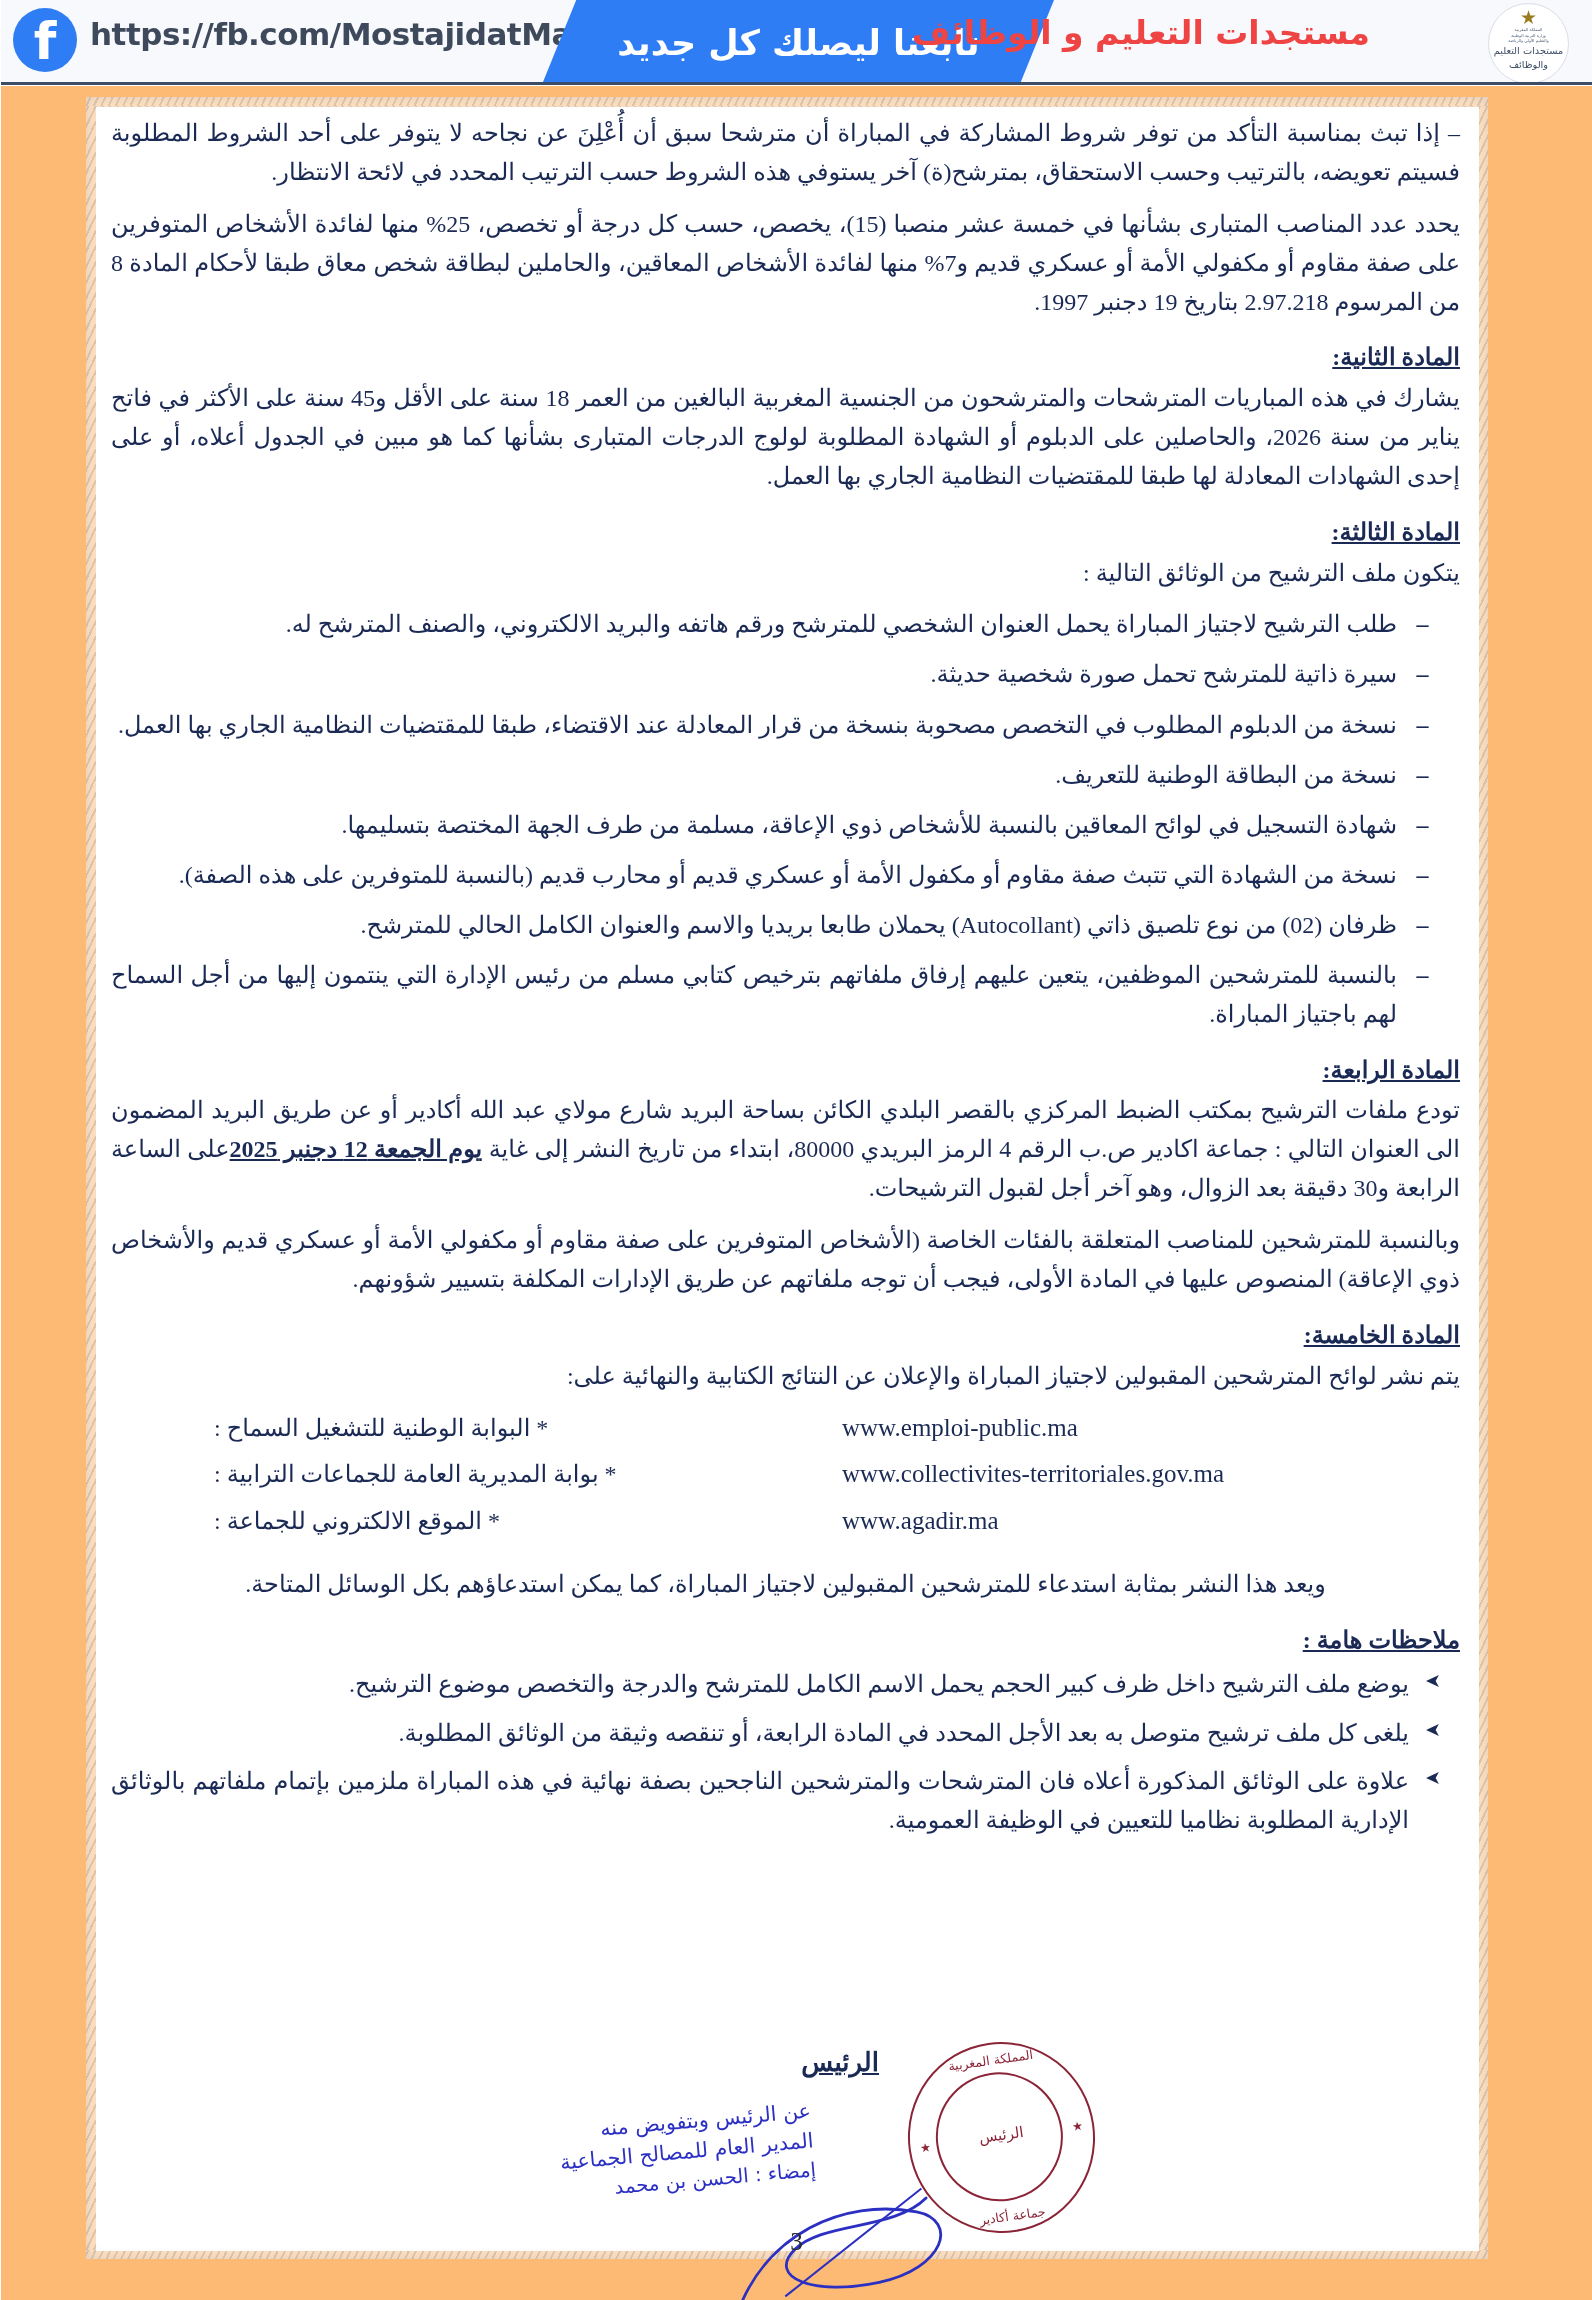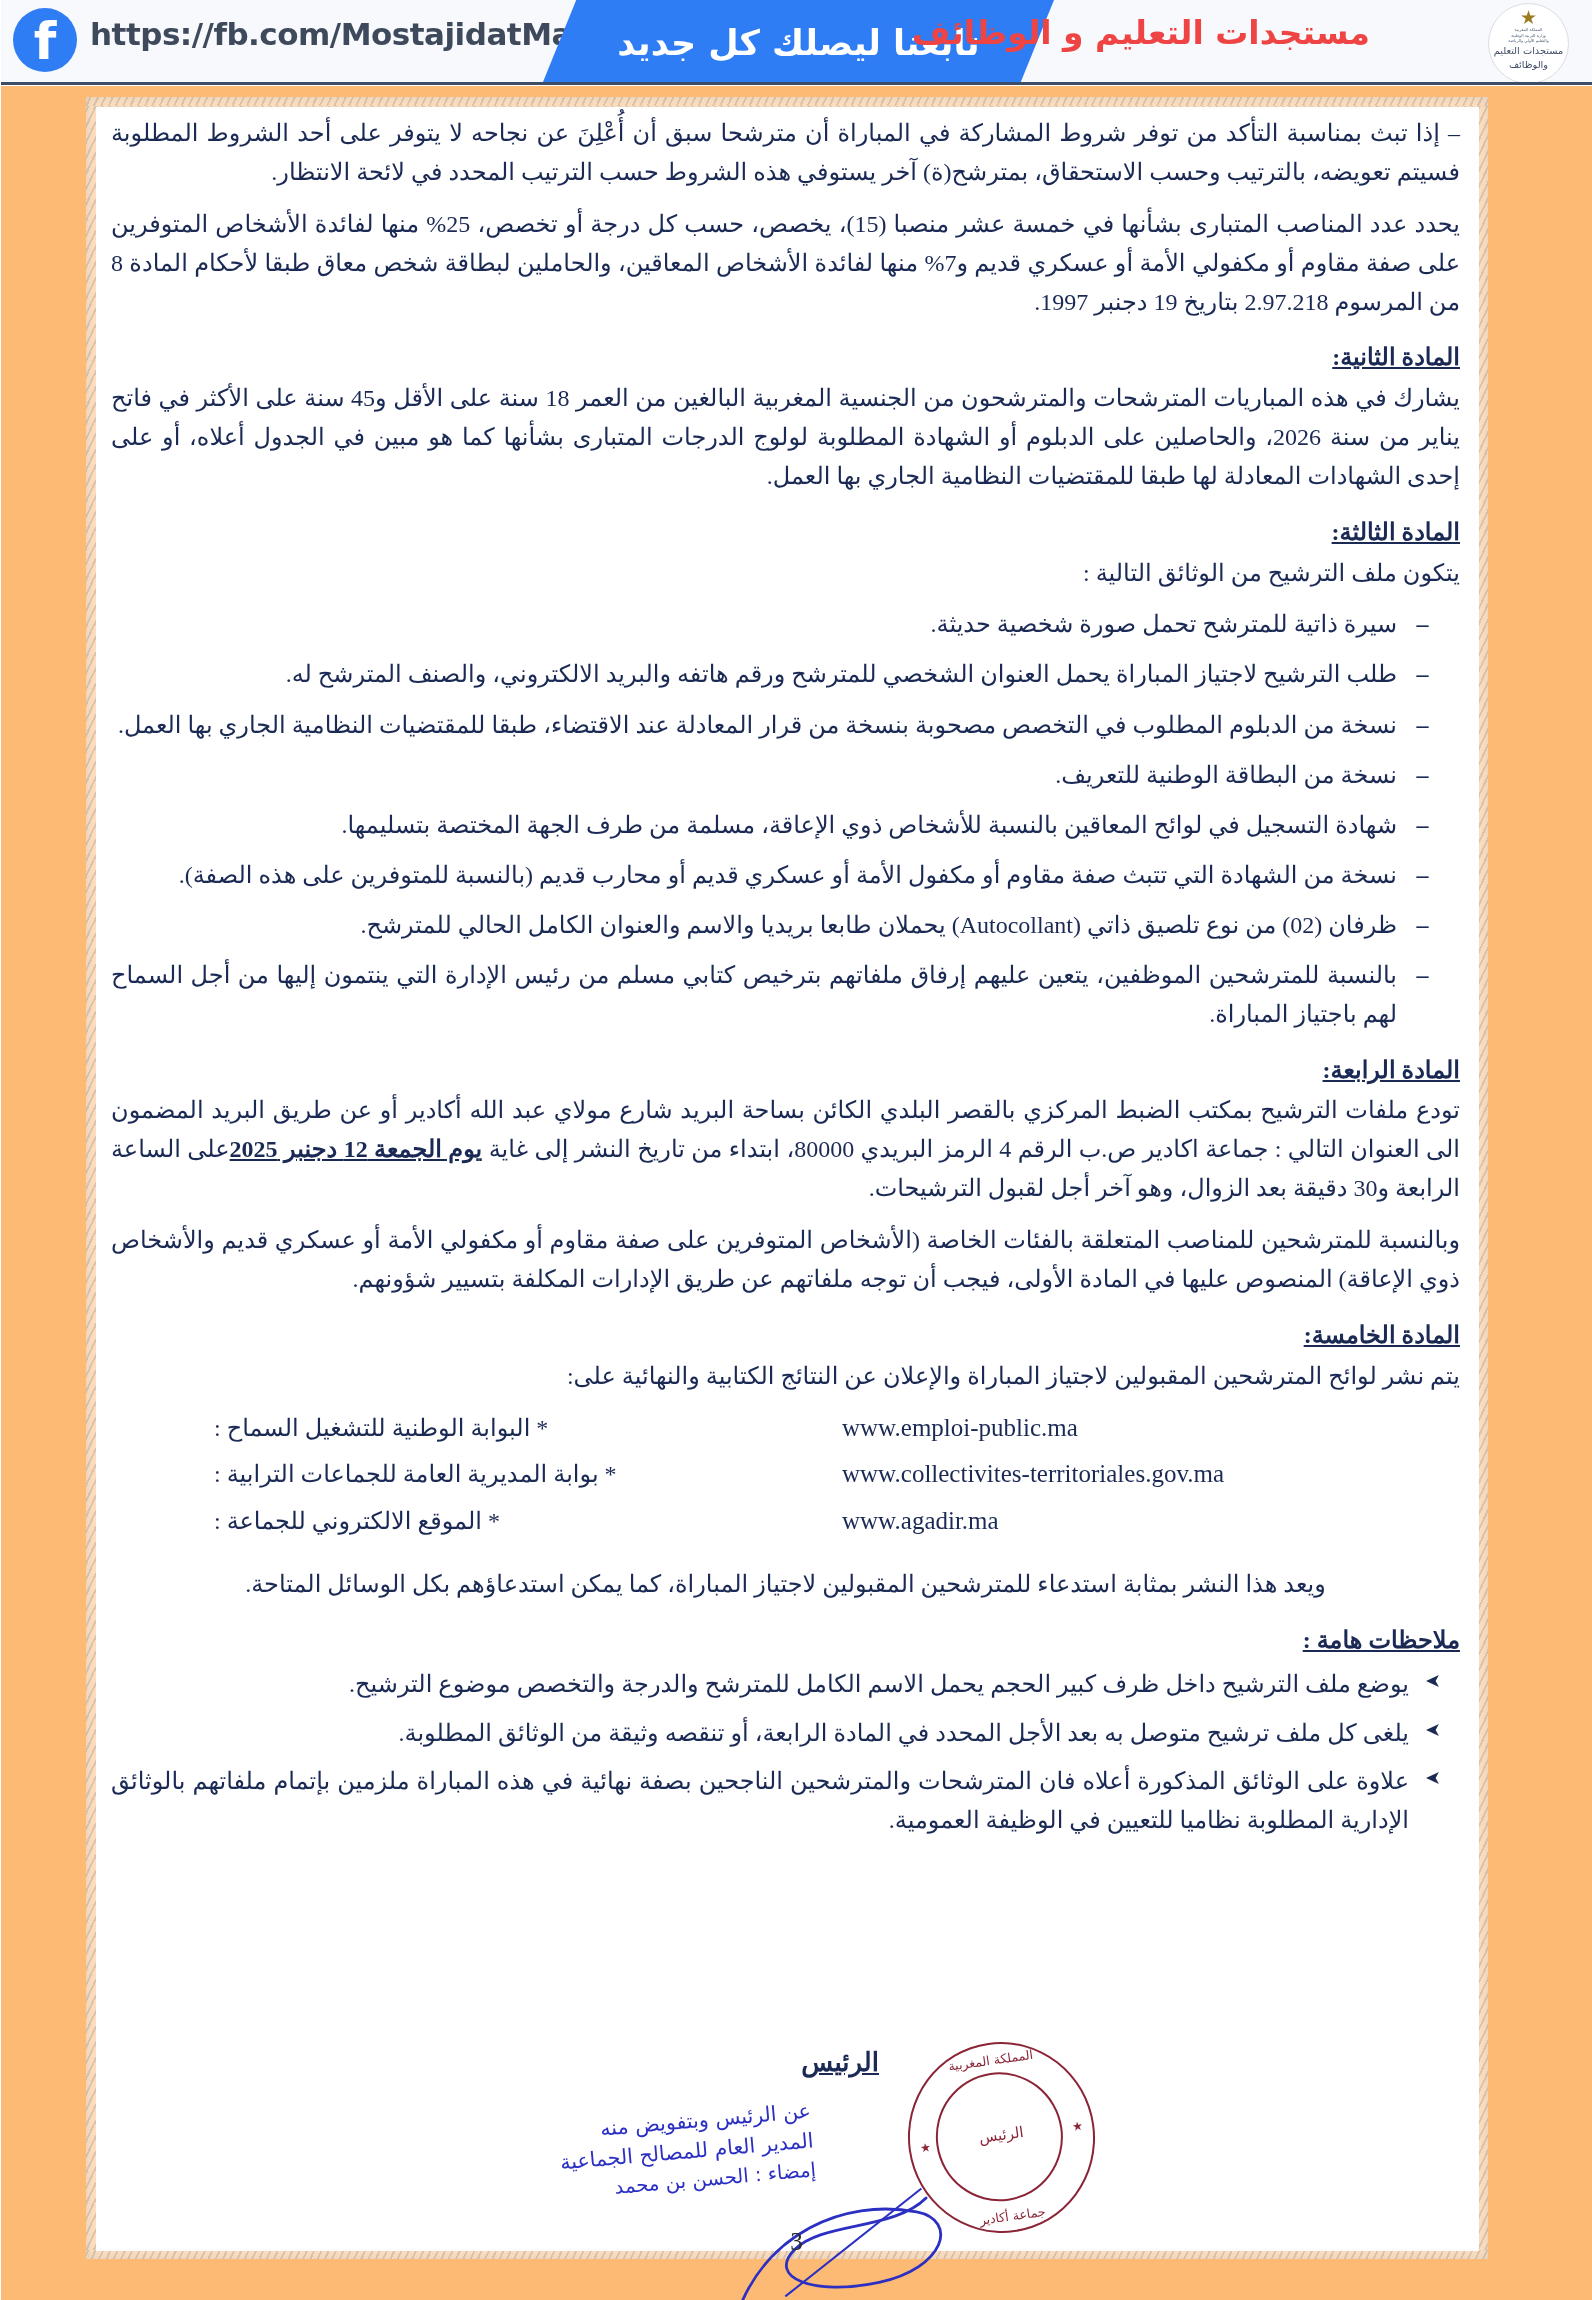--- a/index.html
+++ b/index.html
@@ -370,22 +370,22 @@
 
     <p class="para-just">يحدد عدد المناصب المتبارى بشأنها في خمسة عشر منصبا (15)، يخصص، حسب كل درجة أو تخصص، 25% منها لفائدة الأشخاص المتوفرين على صفة مقاوم أو مكفولي الأمة أو عسكري قديم و7% منها لفائدة الأشخاص المعاقين، والحاملين لبطاقة شخص معاق طبقا لأحكام المادة 8 من المرسوم 2.97.218 بتاريخ 19 دجنبر 1997.</p>
 
     <p class="heading">المادة الثانية:</p>
     <p class="para-just">يشارك في هذه المباريات المترشحات والمترشحون من الجنسية المغربية البالغين من العمر 18 سنة على الأقل و45 سنة على الأكثر في فاتح يناير من سنة 2026، والحاصلين على الدبلوم أو الشهادة المطلوبة لولوج الدرجات المتبارى بشأنها كما هو مبين في الجدول أعلاه، أو على إحدى الشهادات المعادلة لها طبقا للمقتضيات النظامية الجاري بها العمل.</p>
 
     <p class="heading">المادة الثالثة:</p>
     <p class="para-just">يتكون ملف الترشيح من الوثائق التالية :</p>
 
     <ul class="bullet-list">
+      <li>طلب الترشيح لاجتياز المباراة يحمل العنوان الشخصي للمترشح ورقم هاتفه والبريد الالكتروني، والصنف المترشح له.</li>
       <li>سيرة ذاتية للمترشح تحمل صورة شخصية حديثة.</li>
-      <li>طلب الترشيح لاجتياز المباراة يحمل العنوان الشخصي للمترشح ورقم هاتفه والبريد الالكتروني، والصنف المترشح له.</li>
       <li>نسخة من الدبلوم المطلوب في التخصص مصحوبة بنسخة من قرار المعادلة عند الاقتضاء، طبقا للمقتضيات النظامية الجاري بها العمل.</li>
       <li>نسخة من البطاقة الوطنية للتعريف.</li>
       <li>شهادة التسجيل في لوائح المعاقين بالنسبة للأشخاص ذوي الإعاقة، مسلمة من طرف الجهة المختصة بتسليمها.</li>
       <li>نسخة من الشهادة التي تتبث صفة مقاوم أو مكفول الأمة أو عسكري قديم أو محارب قديم (بالنسبة للمتوفرين على هذه الصفة).</li>
       <li>ظرفان (02) من نوع تلصيق ذاتي (Autocollant) يحملان طابعا بريديا والاسم والعنوان الكامل الحالي للمترشح.</li>
       <li>بالنسبة للمترشحين الموظفين، يتعين عليهم إرفاق ملفاتهم بترخيص كتابي مسلم من رئيس الإدارة التي ينتمون إليها من أجل السماح لهم باجتياز المباراة.</li>
     </ul>
 
     <p class="heading">المادة الرابعة:</p>
     <p class="para-just"><span>تودع ملفات الترشيح بمكتب الضبط المركزي بالقصر البلدي الكائن بساحة البريد شارع مولاي عبد الله أكادير أو عن طريق البريد المضمون الى العنوان التالي : جماعة اكادير ص.ب الرقم 4 الرمز البريدي 80000، ابتداء من تاريخ النشر إلى غاية </span><span class="u">يوم الجمعة 12 دجنبر 2025</span><span>على الساعة الرابعة و30 دقيقة بعد الزوال، وهو آخر أجل لقبول الترشيحات.</span></p>

